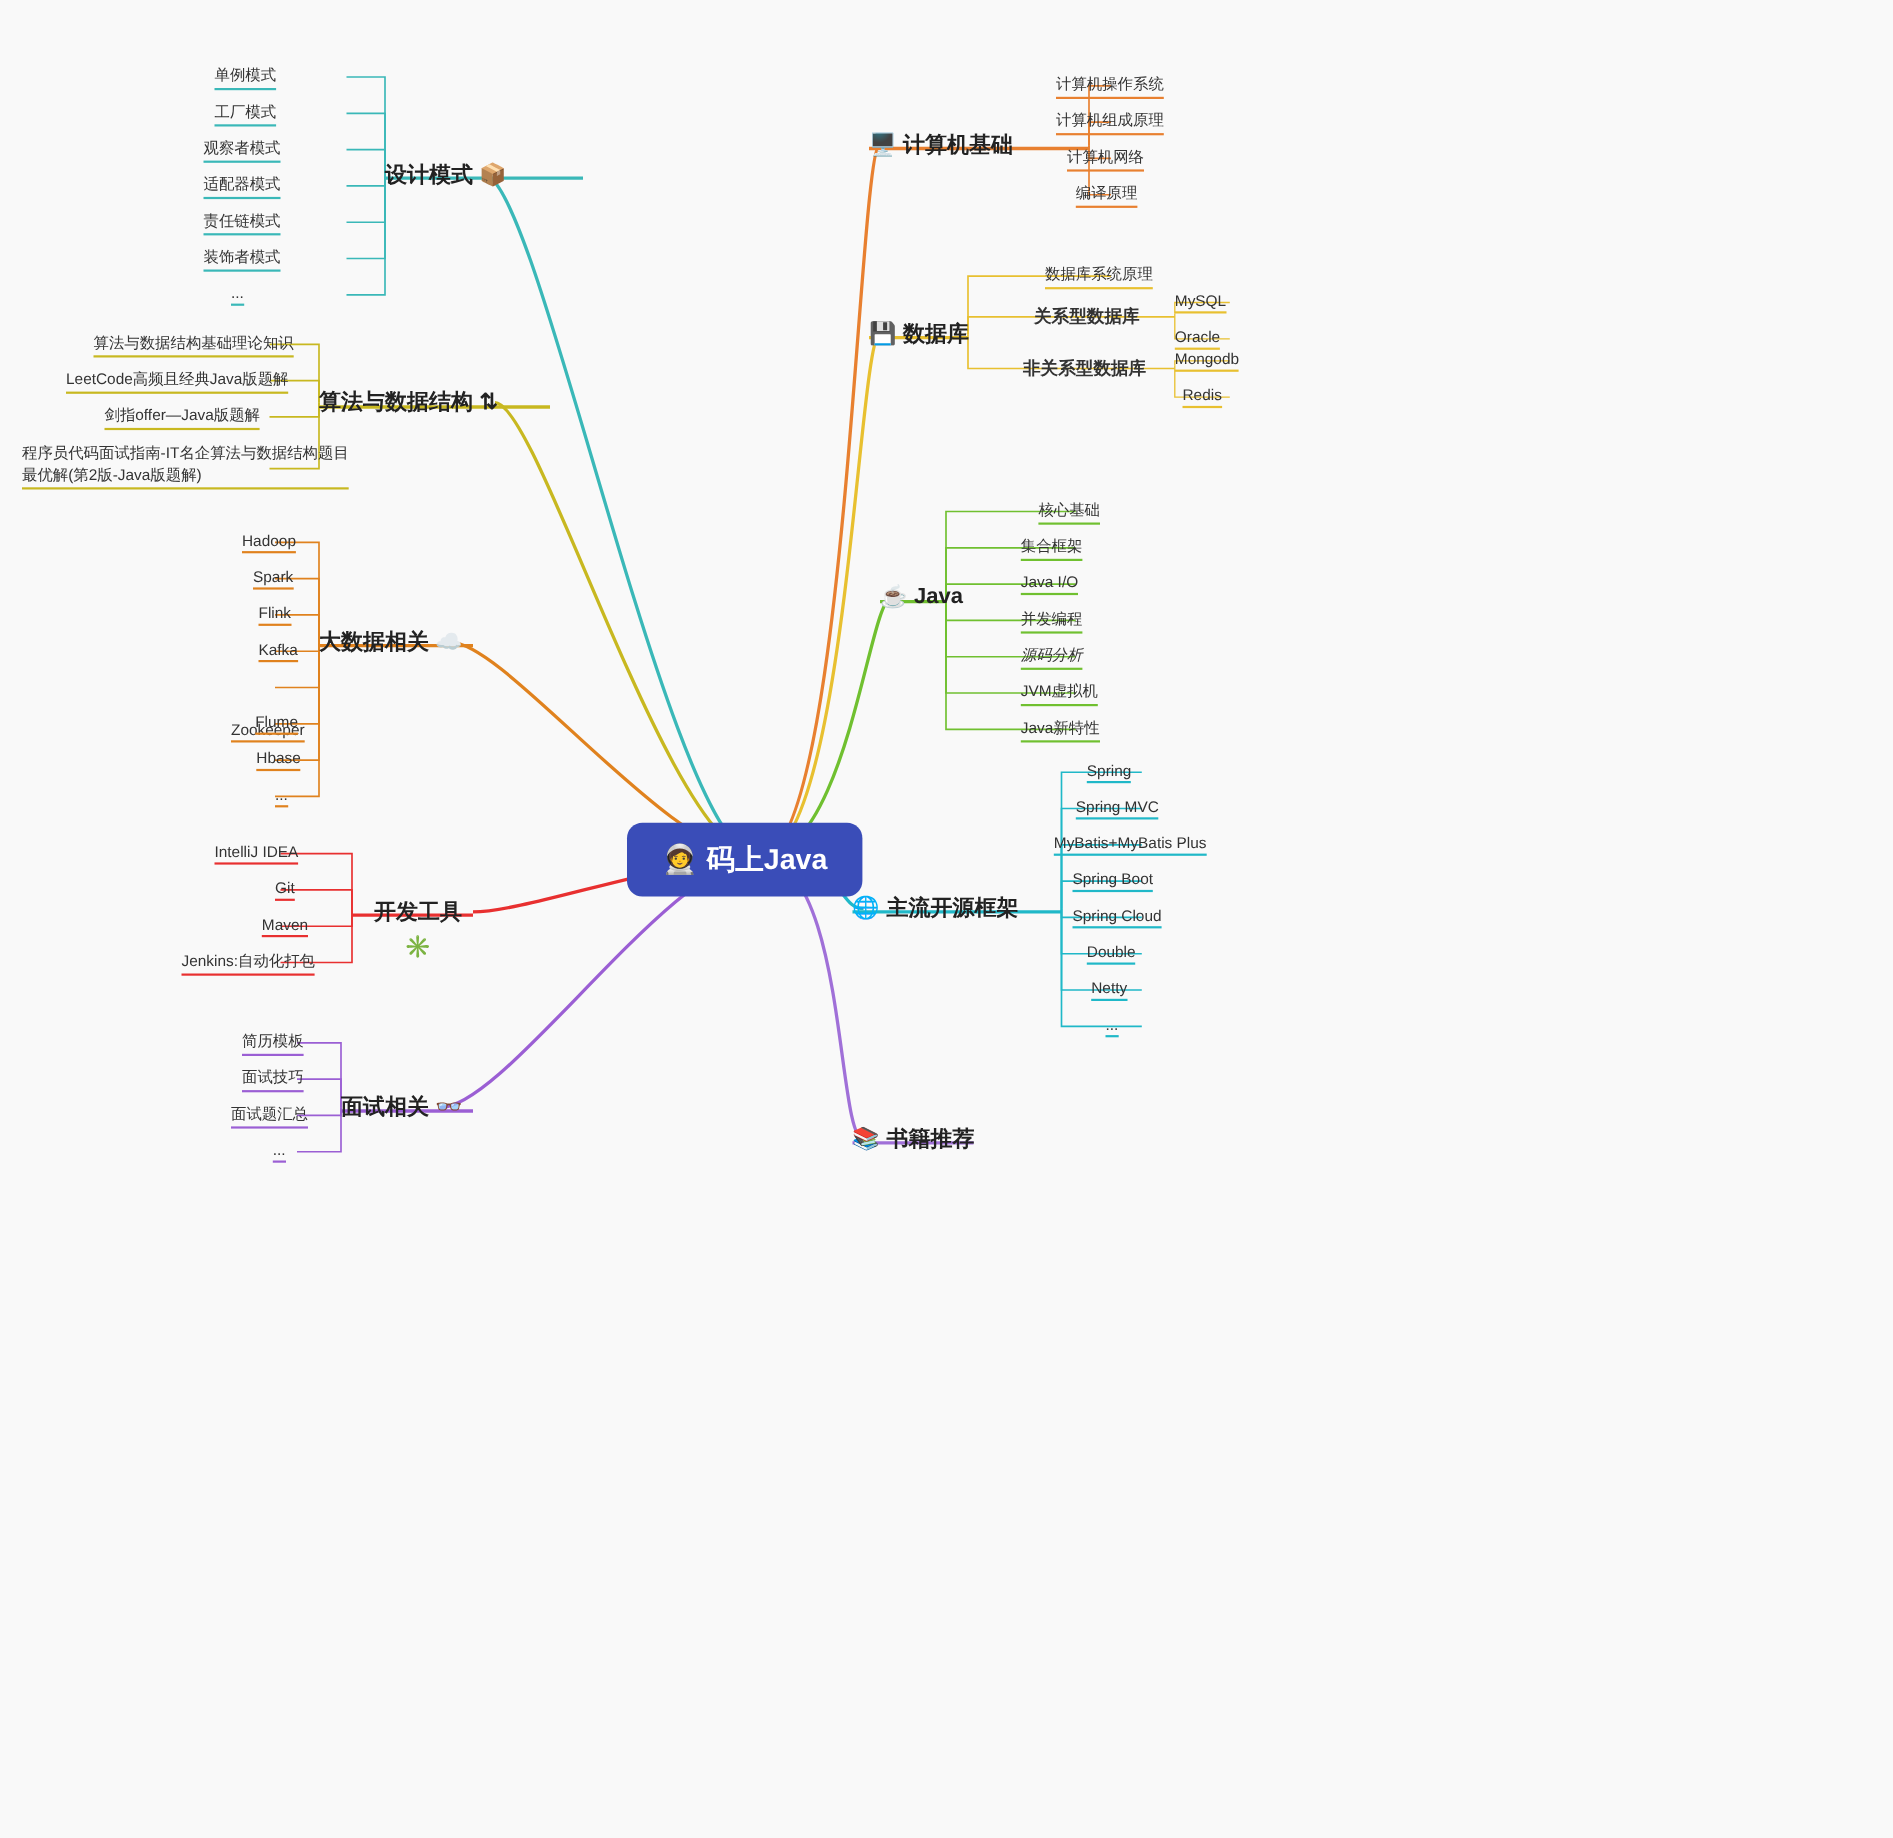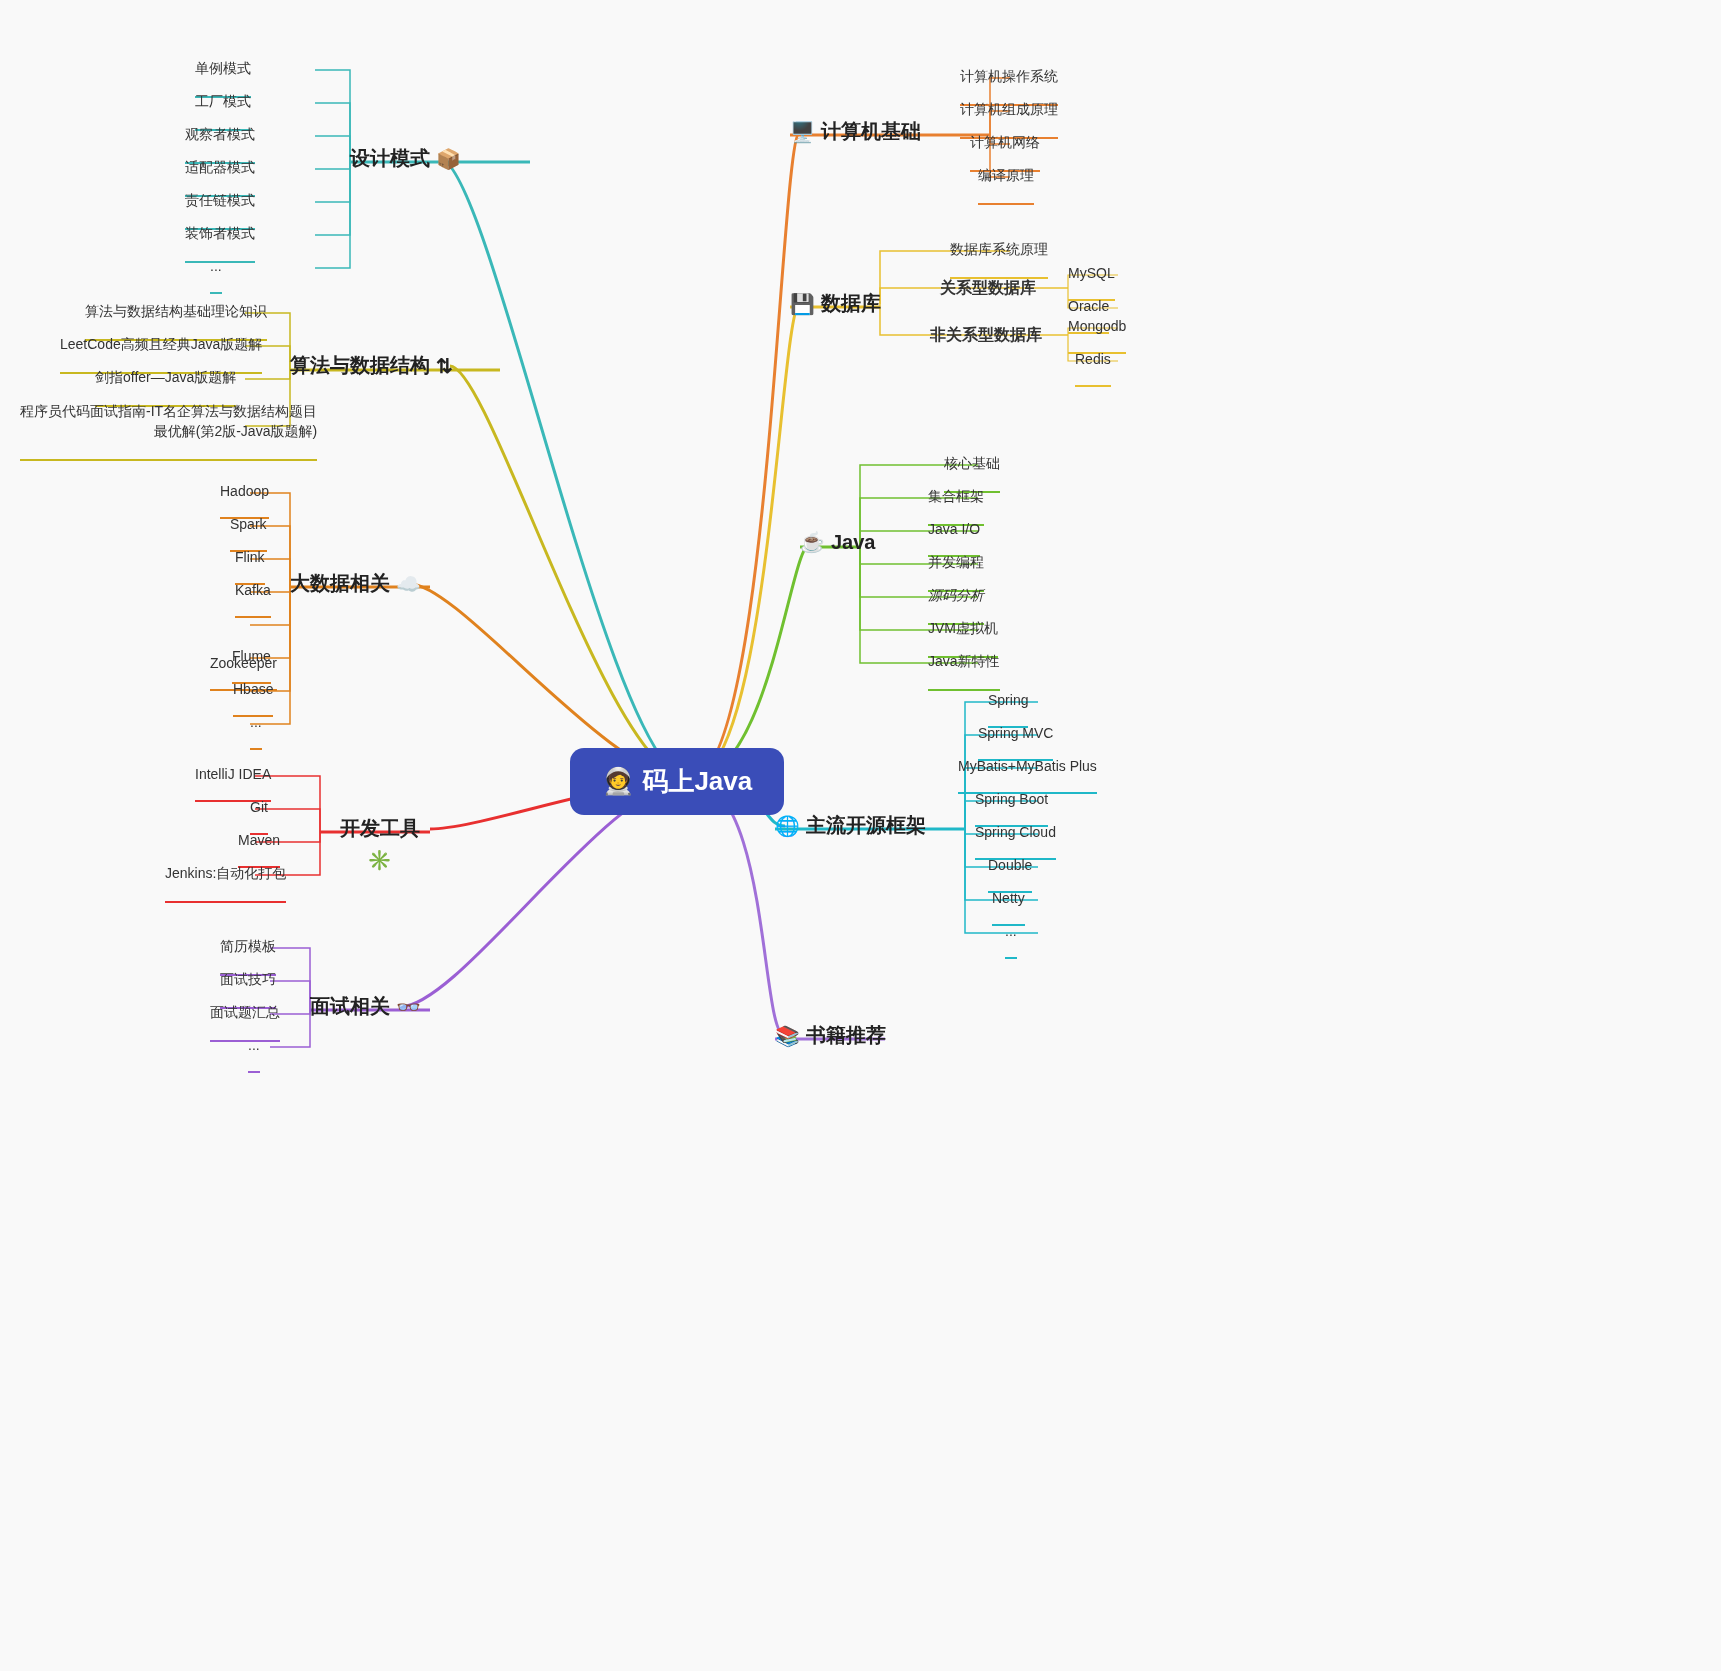--- a/index.html
+++ b/index.html
@@ -41,22 +41,21 @@
     color: #222;
     display: flex; align-items: center; gap: 6px;
     z-index: 5;
   }
   .mn-leaf {
     position: absolute;
     font-size: 14px;
     color: #333;
     z-index: 5;
     background: transparent;
-    padding-bottom: 18px;
-    text-align: right;
+    padding-bottom: 2px;
   }
   .mn-mid {
     position: absolute;
     font-size: 16px;
     font-weight: 600;
     color: #333;
     z-index: 5;
     background: transparent;
   }
 </style>

